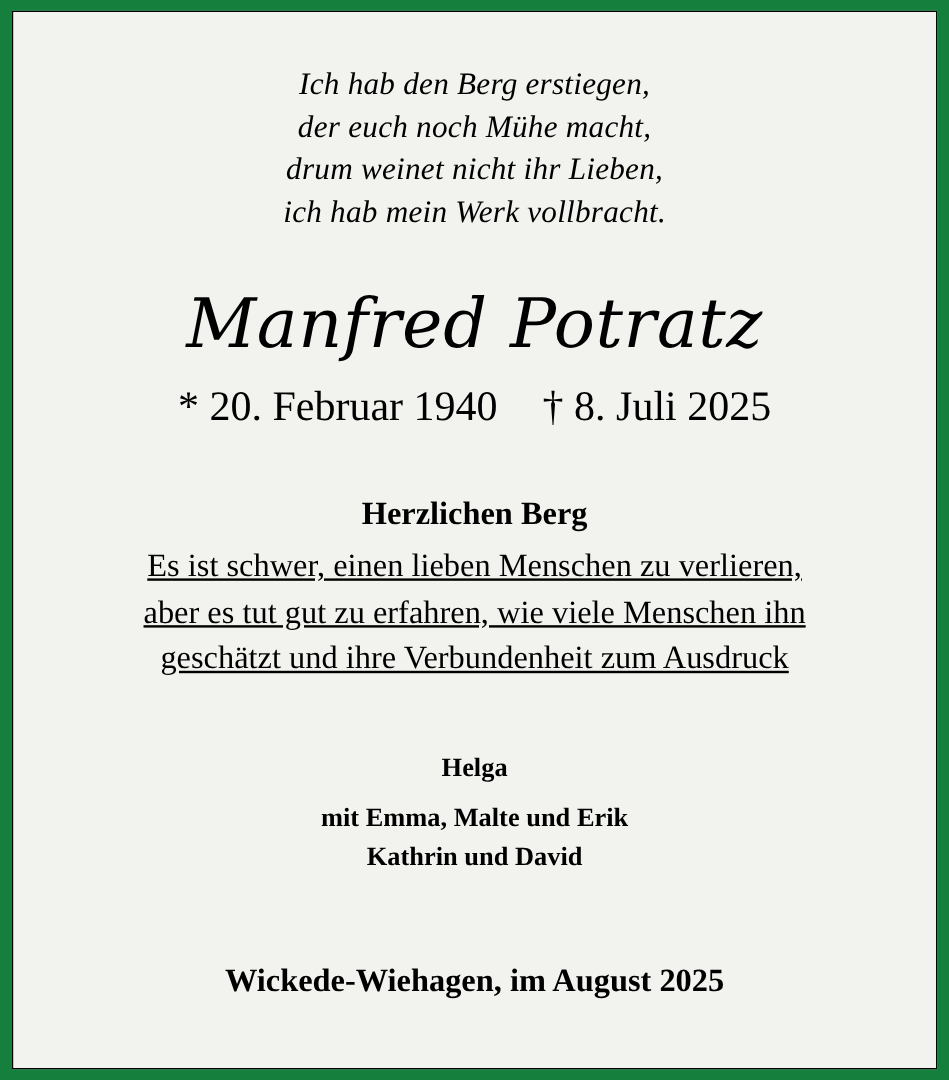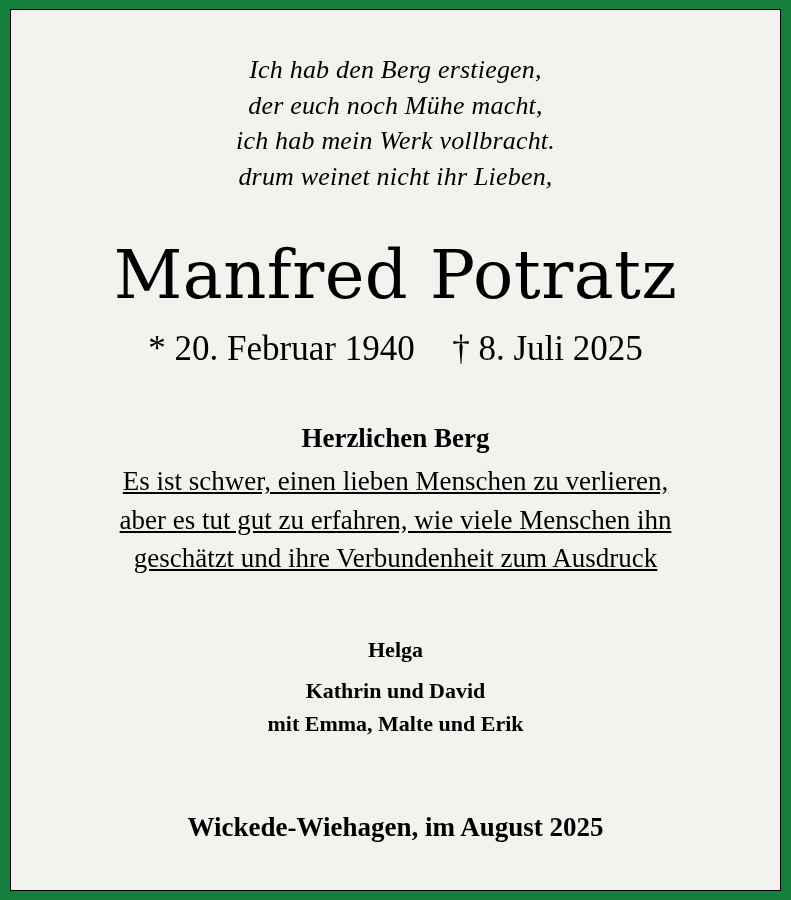--- a/index.html
+++ b/index.html
@@ -39,22 +39,23 @@
     font-size: 26px;
     line-height: 1.37;
     letter-spacing: 0.2px;
   }
   .poem div {
     white-space: nowrap;
   }
 
   .name {
     font-family: "DejaVu Serif", serif;
+    font-style: italic;
     font-weight: 400;
-    font-size: 67px;
+    font-size: 57px;
     line-height: 1;
     margin-top: 48px;
     letter-spacing: 0.5px;
   }
 
   .dates {
     font-size: 35px;
     margin-top: 20px;
     white-space: nowrap;
   }
@@ -101,42 +102,42 @@
 </style>
 </head>
 <body>
 
 <div class="page">
   <div class="notice">
 
     <div class="poem">
       <div>Ich hab den Berg erstiegen,</div>
       <div>der euch noch Mühe macht,</div>
+      <div>drum weinet nicht ihr Lieben,</div>
       <div>ich hab mein Werk vollbracht.</div>
-      <div>drum weinet nicht ihr Lieben,</div>
     </div>
 
     <div class="name">Manfred Potratz</div>
 
     <div class="dates">
       <span>* 20. Februar 1940</span>
       <span class="gap"></span>
       <span>† 8. Juli 2025</span>
     </div>
 
     <div class="thanks-title">Herzlichen Berg</div>
 
     <div class="thanks-body">
       <div>Es ist schwer, einen lieben Menschen zu verlieren,</div>
       <div>aber es tut gut zu erfahren, wie viele Menschen ihn</div>
       <div>geschätzt und ihre Verbundenheit zum Ausdruck</div>
     </div>
 
     <div class="family">
       <div class="first">Helga</div>
+      <div>mit Emma, Malte und Erik</div>
       <div>Kathrin und David</div>
-      <div>mit Emma, Malte und Erik</div>
     </div>
 
     <div class="place">Wickede-Wiehagen, im August 2025</div>
 
   </div>
 </div>
 
 </body></html>

